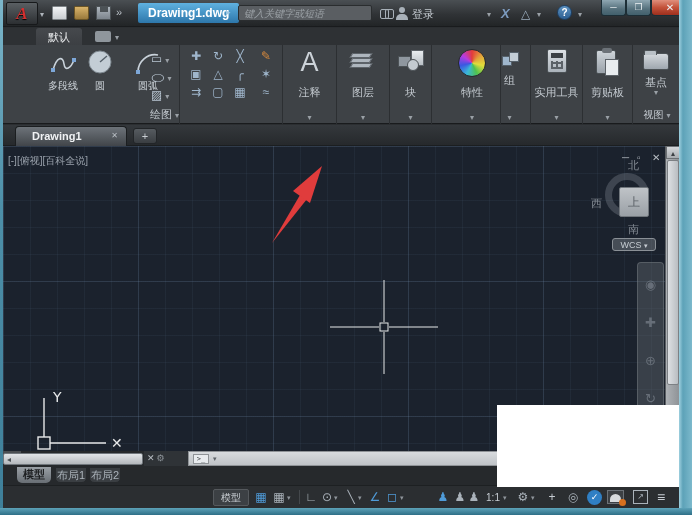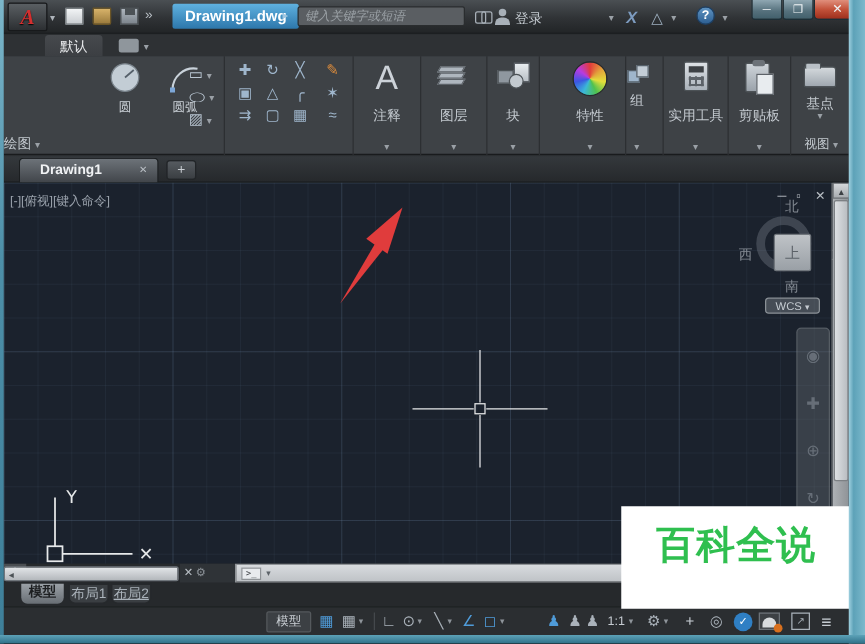--- a/index.html
+++ b/index.html
@@ -48,21 +48,21 @@
 
   
   .ribbontabs { left:3px; top:28px; width:676px; height:17px; background:#2e3134; z-index:30; }
   .rtab-active { left:33px; top:0; height:17px; padding:2px 12px; background:linear-gradient(180deg,#46494d,#3c3f43); color:#e8eaec; font-size:11px; border-radius:3px 3px 0 0; }
   .rtab-tool { left:92px; top:3px; width:16px; height:11px; background:#8f969c; border-radius:2px; }
   .rtab-caret { left:112px; top:5px; font-size:8px; color:#9aa0a6; }
 
   
   .ribbon { left:3px; top:45px; width:676px; height:79px; background:#3e4246; border-bottom:1px solid #191b1d; z-index:30; }
   .panel { position:absolute; top:0; height:79px; border-right:1px solid #2c2f32; }
-  .panel-label { position:absolute; bottom:2px; left:0; right:0; text-align:left; font-size:11px; color:#c3c9cf; }
+  .panel-label { position:absolute; bottom:2px; left:0; right:0; text-align:right; font-size:11px; color:#c3c9cf; }
   .panel-caret { font-size:8px; color:#9aa0a6; }
   .bigtool { position:absolute; top:3px; text-align:center; }
   .bigtool svg { display:block; margin:0 auto; }
   .bigtool .tl { display:block; font-size:10px; color:#ced4da; margin-top:1px; white-space:nowrap; }
   .smallrow { position:absolute; font-size:12px; color:#b9c6d2; white-space:nowrap; }
   .smallrow .panel-caret { margin-left:3px; }
   .mod-glyph { position:absolute; width:20px; text-align:center; font-size:12px; color:#9fb6cc; }
   .big-icon-label { position:absolute; top:40px; left:0; right:0; text-align:center; font-size:11px; color:#c3c9cf; white-space:nowrap; }
   .bottom-caret { position:absolute; bottom:2px; left:0; right:0; text-align:center; font-size:8px; color:#9aa0a6; }
   .stack-ico { position:absolute; width:22px; height:14px; }
@@ -177,20 +177,28 @@
 
   <div class="abs ribbontabs">
     <div class="abs rtab-active">默认</div>
     <div class="abs rtab-tool"></div>
     <span class="abs rtab-caret">▾</span>
   </div>
 
   <div class="abs ribbon">
 
     <div class="panel" style="left:0;width:177px;">
+      <div class="bigtool" style="left:40px;width:40px;">
+        <svg width="28" height="30" viewBox="0 0 28 30">
+          <path d="M4 22 C8 8 14 8 15 16 C16 24 22 20 25 12" fill="none" stroke="#c9d2da" stroke-width="1.6"></path>
+          <rect x="2" y="20" width="4" height="4" fill="#7da7d8"></rect>
+            <rect x="23" y="10" width="4" height="4" fill="#7da7d8"></rect>
+        </svg>
+        <span class="tl">多段线</span>
+      </div>
       <div class="bigtool" style="left:82px;width:30px;">
         <svg width="28" height="30" viewBox="0 0 28 30">
           <circle cx="14" cy="14" r="11" fill="#c3cdd5" stroke="#7c868e"></circle>
           <line x1="14" y1="14" x2="21" y2="8" stroke="#55606a" stroke-width="1.4"></line>
         </svg>
         <span class="tl">圆</span>
       </div>
       <div class="bigtool" style="left:112px;width:34px;margin-left:16px;">
         <svg width="28" height="30" viewBox="0 0 28 30">
           <path d="M4 24 A 17 17 0 0 1 24 7" fill="none" stroke="#c9d2da" stroke-width="1.7"></path>
@@ -279,21 +287,21 @@
 
   <div class="abs filetabs">
     <div class="abs ftab">
       <span>Drawing1</span>
       <span class="ftab-close">✕</span>
     </div>
     <div class="abs ftab-add">+</div>
   </div>
 
   <div class="abs canvas">
-    <div class="abs vp-label">[-][俯视][键入命令]</div>
+    <div class="abs vp-label">[-][俯视][百科全说]</div>
 
     <span class="abs dwg-ctrl" style="left:619px;">─</span>
     <span class="abs dwg-ctrl" style="left:634px;">▫</span>
     <span class="abs dwg-ctrl" style="left:649px;">✕</span>
 
     <div class="abs viewcube-ring"></div>
     <div class="abs viewcube-face">上</div>
     <span class="vc-label" style="left:625px;top:12px;">北</span>
     <span class="vc-label" style="left:588px;top:50px;">西</span>
     <span class="vc-label" style="left:662px;top:50px;">东</span>
@@ -337,21 +345,21 @@
 
   <div class="abs bottomzone">
     <div class="hscroll"><span>◂</span></div>
     <div class="cmd-dock"><span>✕</span><span style="color:#8f959b;">⚙</span></div>
     <div class="cmd-bar">
       <div class="cmd-prompt">&gt;_</div>
       <span class="cmd-caret">▾</span>
     </div>
     <div class="ltab ltab-active">模型</div>
     <div class="ltab ltab-idle" style="left:52px;width:32px;">布局1</div>
-    <div class="ltab ltab-idle" style="left:86px;width:32px;text-decoration:underline;">布局2</div>
+    <div class="ltab ltab-idle" style="left:86px;width:32px;">布局2</div>
     <div class="ltab-add">+</div>
   </div>
 
   <div class="abs statusbar">
     <div class="sb sb-model">模型</div>
     <span class="sb sb-glyph sb-blue" style="left:250px;width:16px;">▦</span>
     <span class="sb sb-glyph" style="left:268px;width:16px;">▦</span>
     <span class="sb sb-caret" style="left:284px;position:absolute;">▾</span>
     <div class="sb-sep" style="left:296px;"></div>
     <span class="sb sb-glyph" style="left:300px;width:16px;">∟</span>
@@ -371,19 +379,18 @@
     <span class="sb sb-caret" style="left:528px;position:absolute;">▾</span>
     <span class="sb sb-glyph" style="left:541px;width:16px;color:#c6ccd2;">+</span>
     <span class="sb sb-glyph" style="left:562px;width:16px;">◎</span>
     <div class="hwcircle">✓</div>
     <div class="gfx"></div>
     <div class="fsbox">↗</div>
     <span class="sb sb-glyph" style="left:650px;width:16px;font-size:14px;color:#c6ccd2;">≡</span>
   </div>
 
   <div class="abs watermark">
-    <div class="wm-title">百科全说</div>
   </div>
 
   <div class="abs frame-left"></div>
   <div class="abs frame-right"></div>
   <div class="abs frame-bottom"></div>
 </div>
 
 </body></html>

